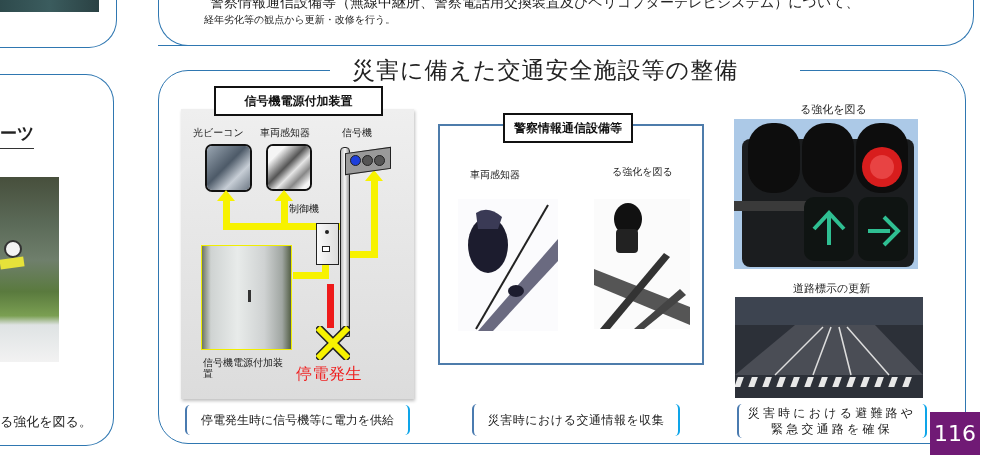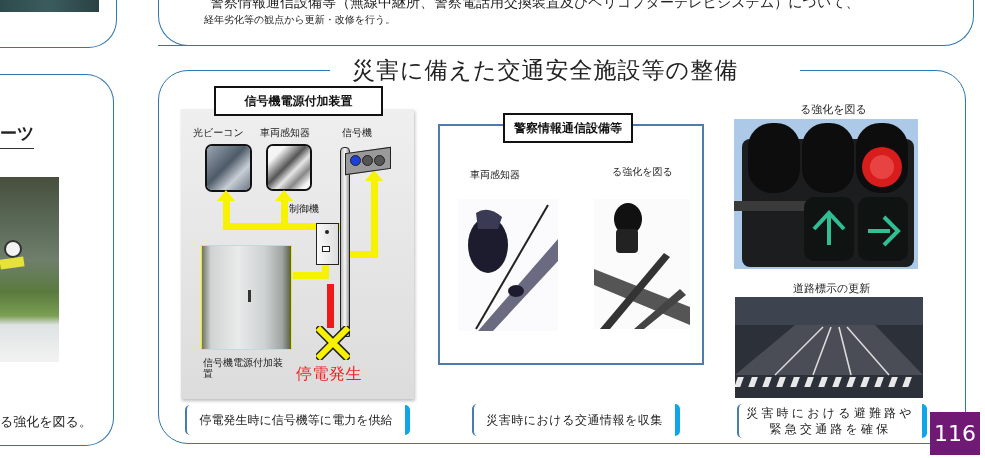--- a/index.html
+++ b/index.html
@@ -72,21 +72,21 @@
   .y-v4 { left: 322px; top: 262px; width: 7px; height: 17px; }
 
   .red-line { left: 327px; top: 284px; width: 7px; height: 44px; background: #ee1a1a; }
   .x-mark { left: 316px; top: 326px; width: 34px; height: 34px; }
 
   .cabinet-photo { left: 201px; top: 245px; width: 91px; height: 105px; border: 1.5px solid #f0ee00; background: linear-gradient(90deg,#6d7560 0%,#cfd3d2 10%,#e8ebea 40%,#cfd2d2 70%,#a0a6a2 90%,#556048 100%); }
   .cabinet-handle { left: 248px; top: 290px; width: 3px; height: 12px; background: #333; }
   .cabinet-caption { left: 203px; top: 357px; width: 80px; font-size: 10px; line-height: 11px; color: #222; }
   .outage-label { left: 296px; top: 364px; font-size: 16px; color: #ef1f1f; white-space: nowrap; letter-spacing: 0.5px; }
 
-  .bracket-cap { border-left: 2px solid #4a7bb0; border-right: 5px solid #0ea5e9; border-radius: 5px; font-size: 12px; color: #222; text-align: center; white-space: nowrap; }
+  .bracket-cap { border-left: 2px solid #4a7bb0; border-right: 2px solid #0ea5e9; border-radius: 5px; font-size: 12px; color: #222; text-align: center; white-space: nowrap; }
   .s1-cap { left: 185px; top: 405px; width: 225px; height: 30px; line-height: 30px; }
 
   
   .s2-frame { left: 438px; top: 124px; width: 266px; height: 241px; border: 2px solid #4e7cab; }
   .s2-label-box { left: 503px; top: 113px; width: 130px; height: 30px; }
   .s2-detector-label { left: 470px; top: 168px; }
   .s2-camera-label { left: 612px; top: 165px; }
   .s2-photo-1 { left: 458px; top: 199px; width: 100px; height: 132px; }
   .s2-photo-2 { left: 594px; top: 199px; width: 96px; height: 130px; }
   .s2-cap { left: 472px; top: 404px; width: 208px; height: 32px; line-height: 32px; letter-spacing: 0.5px; }

